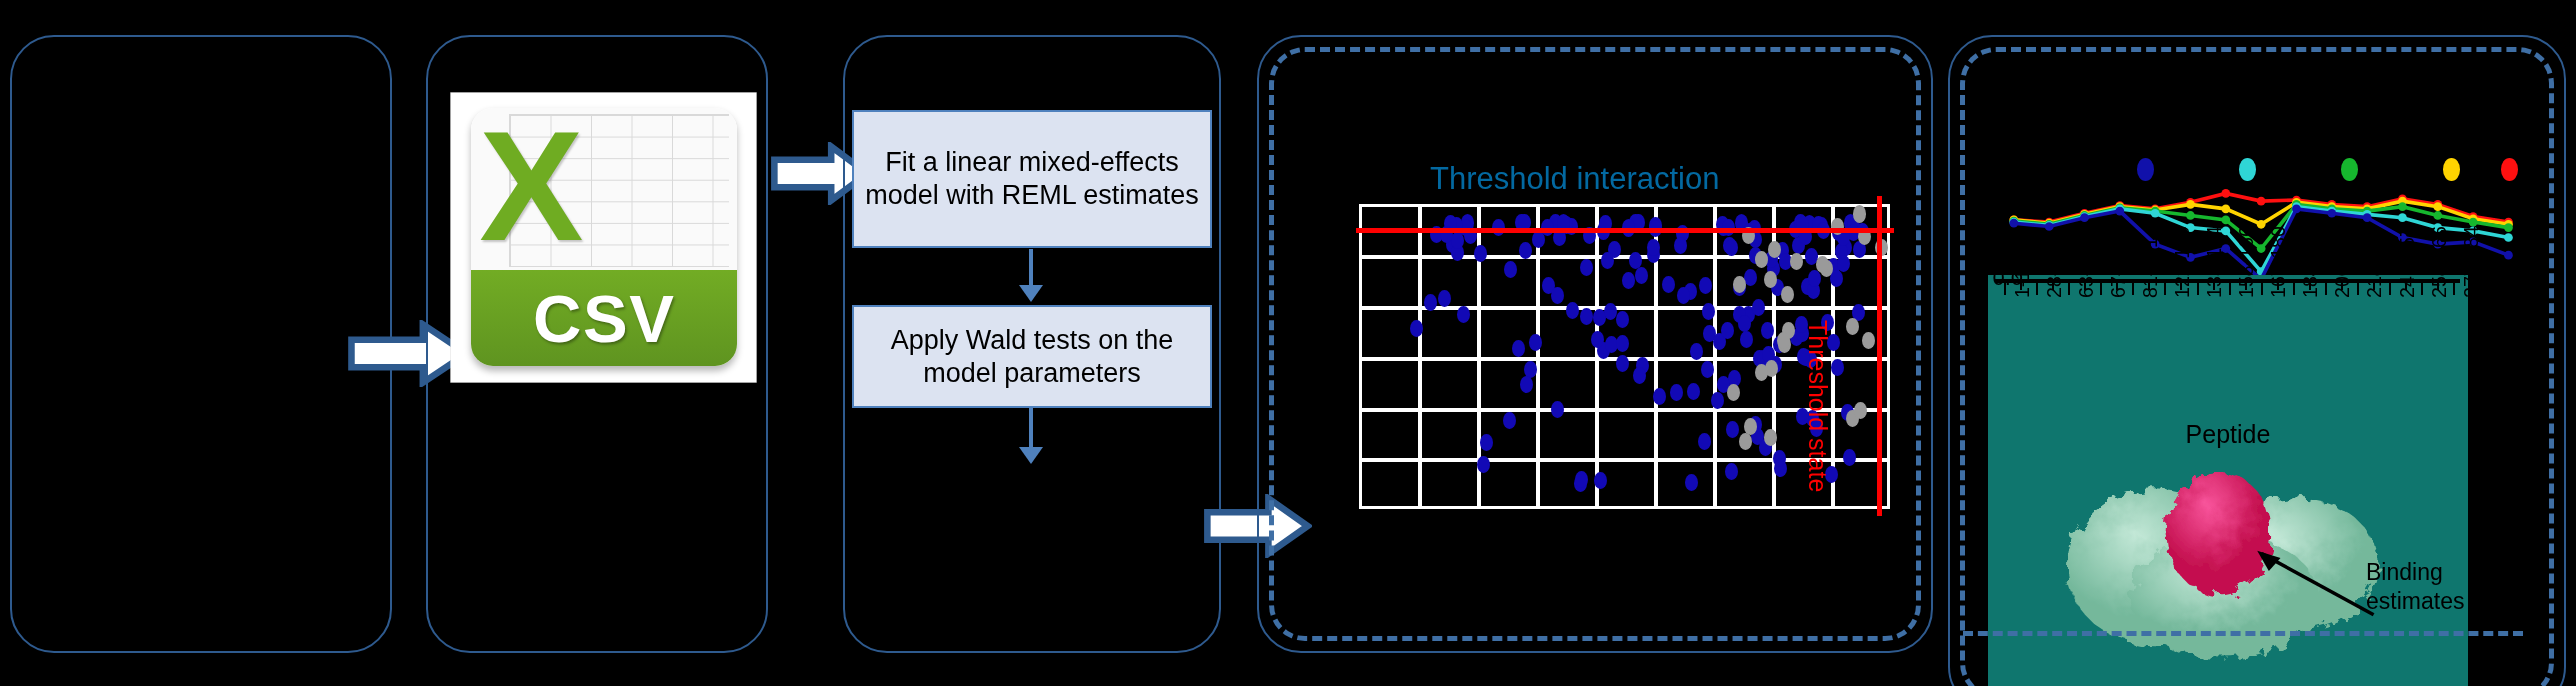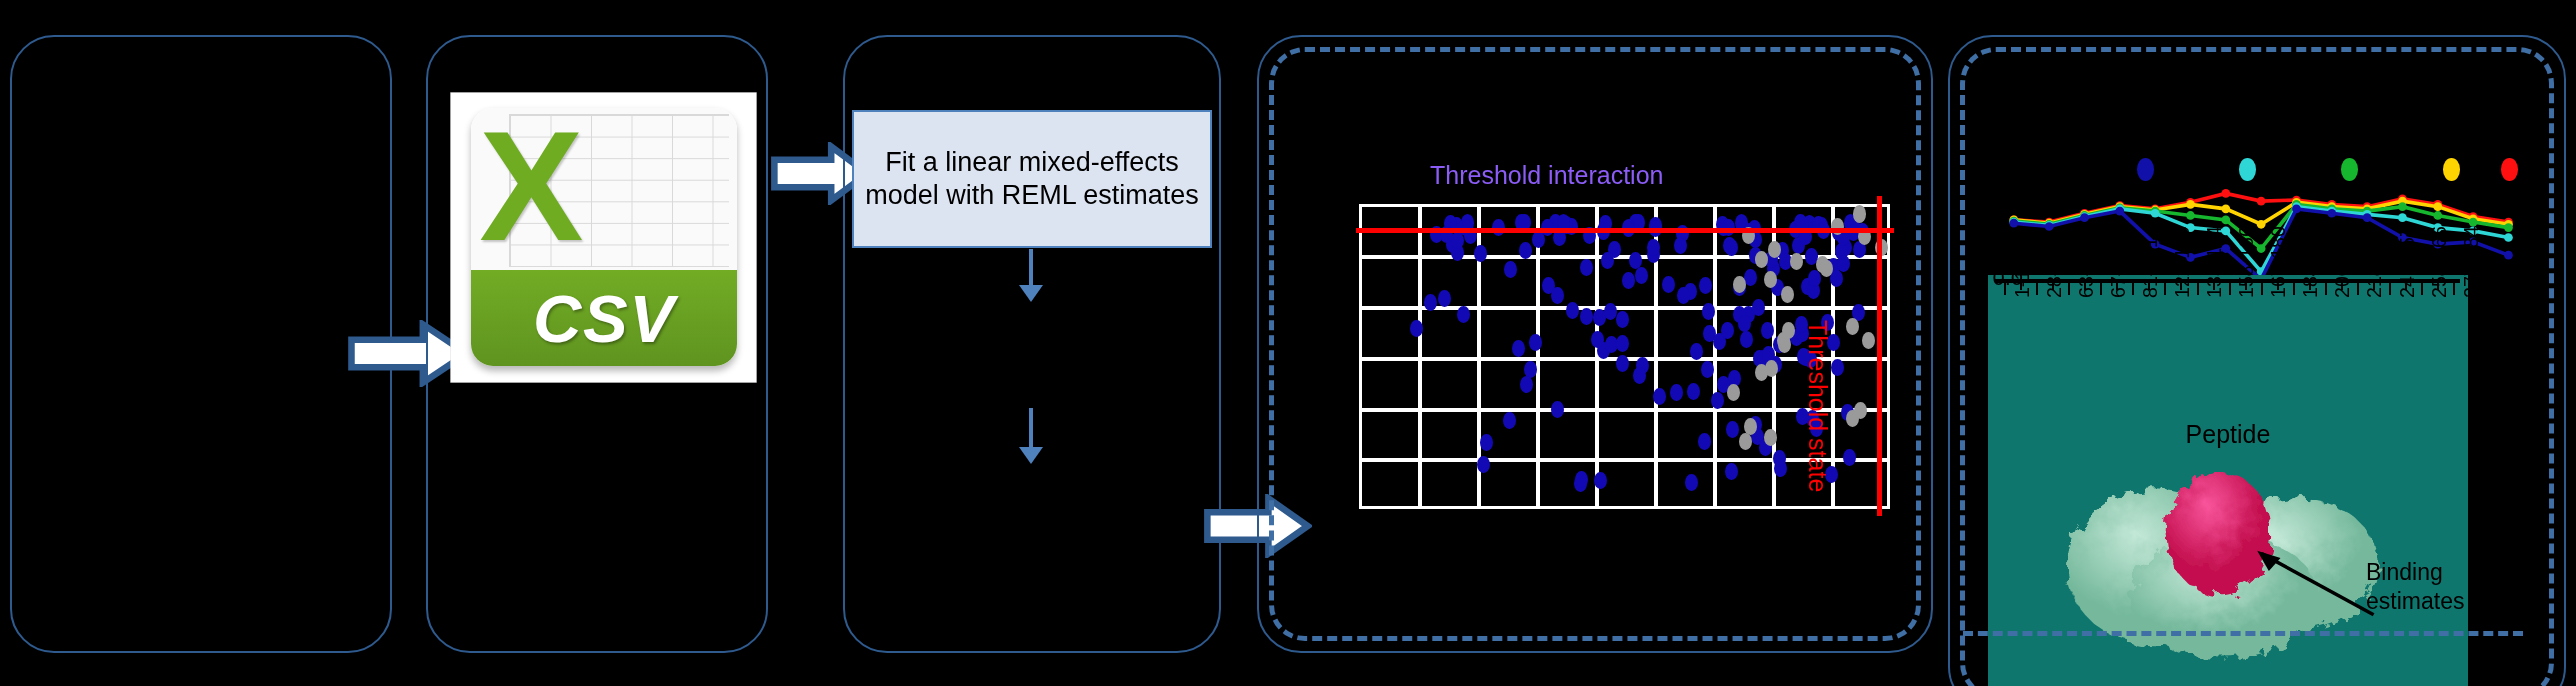--- a/index.html
+++ b/index.html
@@ -46,21 +46,21 @@
             background-size:8.2% 47%;
             border-top:0.7px solid #d9d9d9;border-left:0.7px solid #d9d9d9;}
   .csv-x{position:absolute;left:3%;top:2%;width:34%;height:62%;
          color:#6fac22;font-size:156px;font-weight:bold;line-height:.94;
          font-family:"Liberation Sans",sans-serif;
          text-shadow:1.5px 2.2px 2.2px rgba(0,0,0,.22);}
   .csv-band{position:absolute;left:0;right:0;bottom:0;height:37%;
             background:linear-gradient(#72ac24,#5f9420);
             display:flex;align-items:center;justify-content:center;}
   .csv-band span{color:#fff;font-size:67px;font-weight:bold;letter-spacing:1.5px;
-            text-shadow:1.5px 2.2px 2.9px rgba(0,0,0,.35);font-style:italic;}
+            text-shadow:1.5px 2.2px 2.9px rgba(0,0,0,.35);}
 
   
   .stat-box{position:absolute;background:#dce3f1;border:2.2px solid #4f81bd;
             box-sizing:border-box;display:flex;align-items:center;
             justify-content:center;text-align:center;color:#000;
             font-size:27px;line-height:1.22;padding:4.4px 5.8px;}
   #stat-1{left:852px;top:110px;width:360px;height:138px;}
   #stat-2{left:852px;top:305px;width:360px;height:103px;}
   #stat-3{left:852px;top:465px;width:360px;height:142px;}
   .stat-box b{font-weight:normal;}
@@ -73,21 +73,21 @@
   #scatter{position:absolute;left:1359px;top:204px;width:531px;height:305px;}
   #scatter .gridv,#scatter .gridh{position:absolute;background:#ffffff;}
   #scatter .gridv{width:3.6px;top:0;bottom:0;}
   #scatter .gridh{height:3.6px;left:0;right:0;}
   #scatter .frame{position:absolute;inset:0;border:3.6px solid #ffffff;box-sizing:border-box;}
   .dot{position:absolute;width:13px;height:17.4px;border-radius:50%;}
   .dot.b{background:#1209b5;}
   .dot.g{background:#9a9a9a;}
   #thr-h{position:absolute;left:1356px;top:228px;width:538px;height:5.1px;background:#ff0000;}
   #thr-v{position:absolute;left:1877px;top:196px;width:5.1px;height:320px;background:#ff0000;}
-  #thr-h-label{position:absolute;left:1430px;top:161px;color:#8b5cf6;font-size:25px;}
+  #thr-h-label{position:absolute;left:1430px;top:161px;color:#0369a1;font-size:31px;}
   #thr-v-label{position:absolute;left:1832px;top:320px;color:#ff0000;font-size:25px;
                transform:rotate(90deg);transform-origin:left top;white-space:nowrap;}
 
   
   #linechart{position:absolute;left:1992px;top:149px;width:531px;height:145px;}
   .legend-dot{position:absolute;width:17.4px;height:23px;border-radius:50%;top:8.7px;}
 
   
   #struct-card{position:absolute;left:1988px;top:275px;width:480px;height:412px;
                background:#0f766e;}
@@ -139,20 +139,23 @@
   </div>
 
   <div class="panel" id="panel-stats"></div>
 
   <div class="stat-box" id="stat-1">
     <span>Fit a linear mixed-effects model with <b>REML</b> estimates</span>
   </div>
   <div class="vconn" style="left:1029px;top:249px;height:38px;"></div>
   <div class="vhead" style="left:1019px;top:285px;"></div>
 
+  <div class="stat-box" id="stat-2">
+    <span>Apply <b>Wald tests</b> on the model parameters</span>
+  </div>
   <div class="vconn" style="left:1029px;top:408px;height:40px;"></div>
   <div class="vhead" style="left:1019px;top:447px;"></div>
 
 
   <div class="arrow" style="left:1203px;top:494px;">
     <svg width="109" height="64" viewBox="0 0 150 88">
       <path d="M6 25 H90 V6 L144 44 L90 82 V63 H6 Z" fill="#ffffff" stroke="#2e5a8e" stroke-width="9"></path>
     </svg>
   </div>
 

